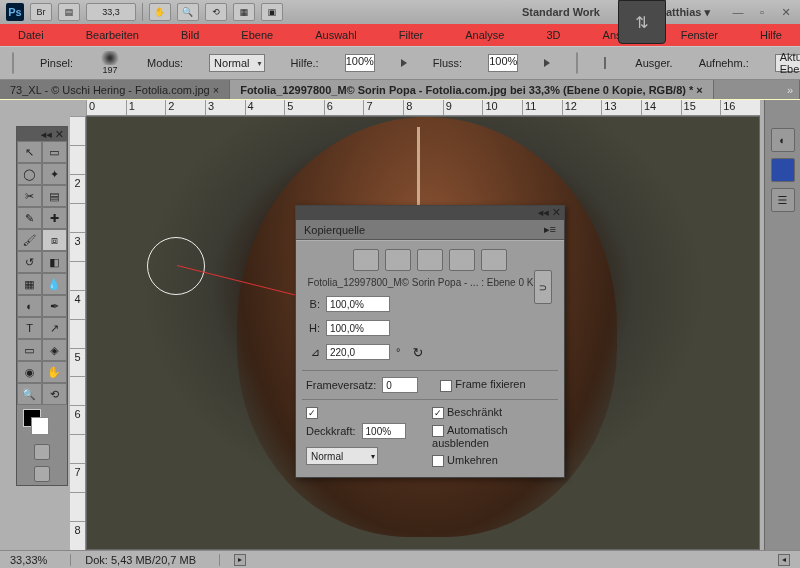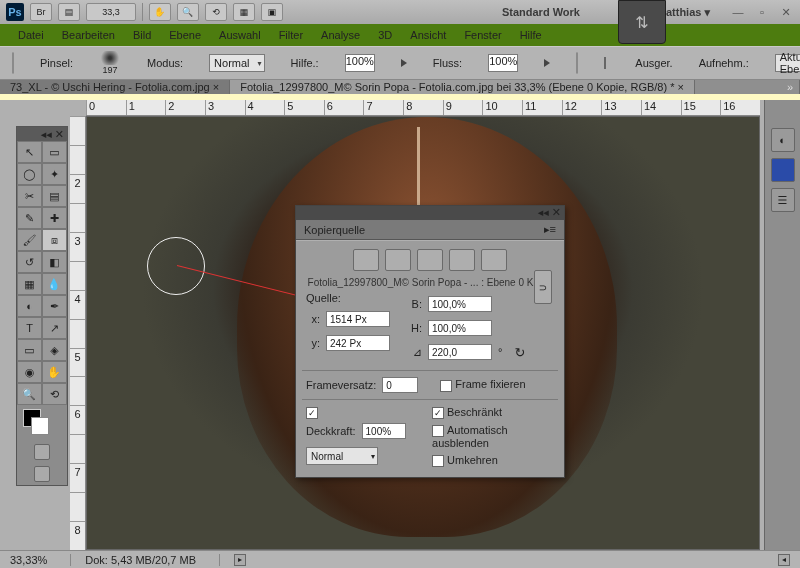--- a/index.html
+++ b/index.html
@@ -5,35 +5,35 @@
 *{box-sizing:border-box;margin:0;padding:0;font-family:Tahoma,Arial,sans-serif;font-size:11px;color:#222;}
 body{background:#b8b8b8;width:800px;height:568px;position:relative;overflow:hidden;}
 .titlebar{height:24px;background:linear-gradient(#bfbfbf,#a9a9a9);display:flex;align-items:center;padding:0 6px;gap:6px;}
 .titlebar .ps{width:18px;height:18px;background:#001c36;color:#67b1e8;display:flex;align-items:center;justify-content:center;font-weight:bold;border-radius:2px;}
 .tb-ico{width:22px;height:18px;background:#c8c8c8;border:1px solid #8a8a8a;border-radius:2px;display:flex;align-items:center;justify-content:center;font-size:9px;}
 .spacer{flex:1;}
 .rtxt{font-weight:bold;color:#3a3a3a;}
 .winbtns{display:flex;gap:8px;margin-left:14px;}
 .winbtn{width:16px;height:12px;color:#555;display:flex;align-items:center;justify-content:center;}
 .float-round{position:absolute;top:0;left:618px;width:48px;height:44px;background:#4a4a4a;border:1px solid #222;border-radius:0 0 4px 4px;display:flex;align-items:center;justify-content:center;color:#bbb;font-size:16px;}
-.menubar{height:22px;background:#4d7c0f;display:flex;align-items:center;gap:18px;padding:0 18px;}
+.menubar{height:22px;background:#ef4444;display:flex;align-items:center;gap:2px;padding:0 18px;justify-content:space-between;}
 .menubar span{color:#222;}
 .optbar{height:34px;background:#b4b4b4;display:flex;align-items:center;gap:26px;padding:0 12px;border-top:1px solid #c9c9c9;border-bottom:1px solid #888;}
 .opt-ico{width:22px;height:22px;background:#c4c4c4;border:1px solid #8a8a8a;border-radius:2px;}
 .brush{width:22px;height:14px;background:radial-gradient(circle,#333 10%,transparent 70%);}
 .dd{height:18px;border:1px solid #7a7a7a;background:#e4e4e4;padding:0 14px 0 4px;display:flex;align-items:center;position:relative;}
 .dd:after{content:"▾";position:absolute;right:2px;font-size:8px;color:#444;}
 .numf{height:18px;width:46px;border:1px solid #7a7a7a;background:#fff;text-align:center;}
 .tri{width:0;height:0;border-left:6px solid #444;border-top:4px solid transparent;border-bottom:4px solid transparent;}
 .chk{width:12px;height:12px;border:1px solid #666;background:#fff;display:inline-block;vertical-align:middle;margin-right:3px;}
 .chk.on{background:#fff;}
 .chk.on:after{content:"✓";font-size:9px;position:relative;top:-2px;left:1px;}
-.tabs{height:20px;background:#8f8f8f;display:flex;align-items:stretch;border-bottom:6px solid #fef9c3;}
+.tabs{height:20px;background:#8f8f8f;display:flex;align-items:stretch;border-bottom:1px solid #fef9c3;}
 .tab{padding:0 10px;display:flex;align-items:center;gap:4px;border-right:1px solid #6c6c6c;color:#ddd;background:#7a7a7a;}
-.tab.act{background:#9f9f9f;color:#fff;}
+.tab.act{background:#9f9f9f;color:#fff;font-weight:bold;}
 .tab.end{flex:1;justify-content:flex-end;padding-right:6px;background:#8f8f8f;}
 .workarea{position:absolute;top:100px;left:0;right:0;bottom:18px;background:#b0b0b0;display:flex;}
 .ruler-h{position:absolute;top:0;left:86px;right:40px;height:16px;background:#e9e9e9;border-bottom:1px solid #888;font-size:8px;color:#555;display:flex;}
 .ruler-h div{flex:1;border-left:1px solid #999;padding-left:2px;}
 .ruler-v{position:absolute;top:16px;left:70px;width:16px;bottom:0;background:#e9e9e9;border-right:1px solid #888;font-size:8px;color:#555;display:flex;flex-direction:column;}
 .ruler-v div{flex:1;border-top:1px solid #999;padding-top:2px;text-align:center;}
 .canvas{position:absolute;top:16px;left:86px;right:40px;bottom:0;background:#6b6b5f;overflow:hidden;border:1px solid #666;}
 .photo{position:absolute;inset:0;background:radial-gradient(ellipse 280px 220px at 50% 40%,#6b4028 0%,#4a2c1b 35%,#2f241c 60%,#3b3b33 75%,#454539 100%);}
 .hair{position:absolute;top:0;left:150px;width:380px;height:420px;background:radial-gradient(ellipse at 50% 30%,#8a5232 0%,#5c3620 40%,#3a2315 70%,transparent 85%);border-radius:50% 50% 45% 45%;}
 .part{position:absolute;top:10px;left:330px;width:3px;height:100px;background:#c9a98b;}
@@ -80,21 +80,21 @@
   <div class="tb-ico">▤</div>
   <div class="tb-ico" style="width:50px">33,3</div>
   <div style="width:1px;height:18px;background:#888"></div>
   <div class="tb-ico">✋</div>
   <div class="tb-ico">🔍</div>
   <div class="tb-ico">⟲</div>
   <div class="tb-ico">▦</div>
   <div class="tb-ico">▣</div>
   <div class="spacer"></div>
   <span class="rtxt">Standard Work</span>
-  <span class="rtxt" style="margin-left:80px">atthias ▾</span>
+  <span class="rtxt" style="margin-left:60px">atthias ▾</span>
   <div class="winbtns">
     <div class="winbtn">—</div>
     <div class="winbtn">▫</div>
     <div class="winbtn">✕</div>
   </div>
 </div>
 
 <div class="float-round">⇅</div>
 
 <div class="menubar">
@@ -253,31 +253,20 @@
     <div class="iconrow">
       <div class="ic"></div>
       <div class="ic"></div>
       <div class="ic"></div>
       <div class="ic"></div>
       <div class="ic"></div>
     </div>
     <div class="srctxt">Fotolia_12997800_M© Sorin Popa - ... : Ebene 0 Kopie</div>
     <div class="half">
       <div class="col">
-        <span style="margin-bottom:3px">Quelle:</span>
-        <div class="prow">
-            <span class="l">x:</span>
-            <input value="1514 Px" style="">
-          </div>
-        <div class="prow">
-            <span class="l">y:</span>
-            <input value="242 Px" style="">
-          </div>
-      </div>
-      <div class="col">
         <div class="prow">
             <span class="l">B:</span>
             <input value="100,0%" style="">
             <div class="lockbtn" style="margin-left:4px;height:34px;position:absolute;right:12px;top:64px">⊃</div>
           </div>
         <div class="prow">
             <span class="l">H:</span>
             <input value="100,0%" style="">
           </div>
         <div class="prow">

